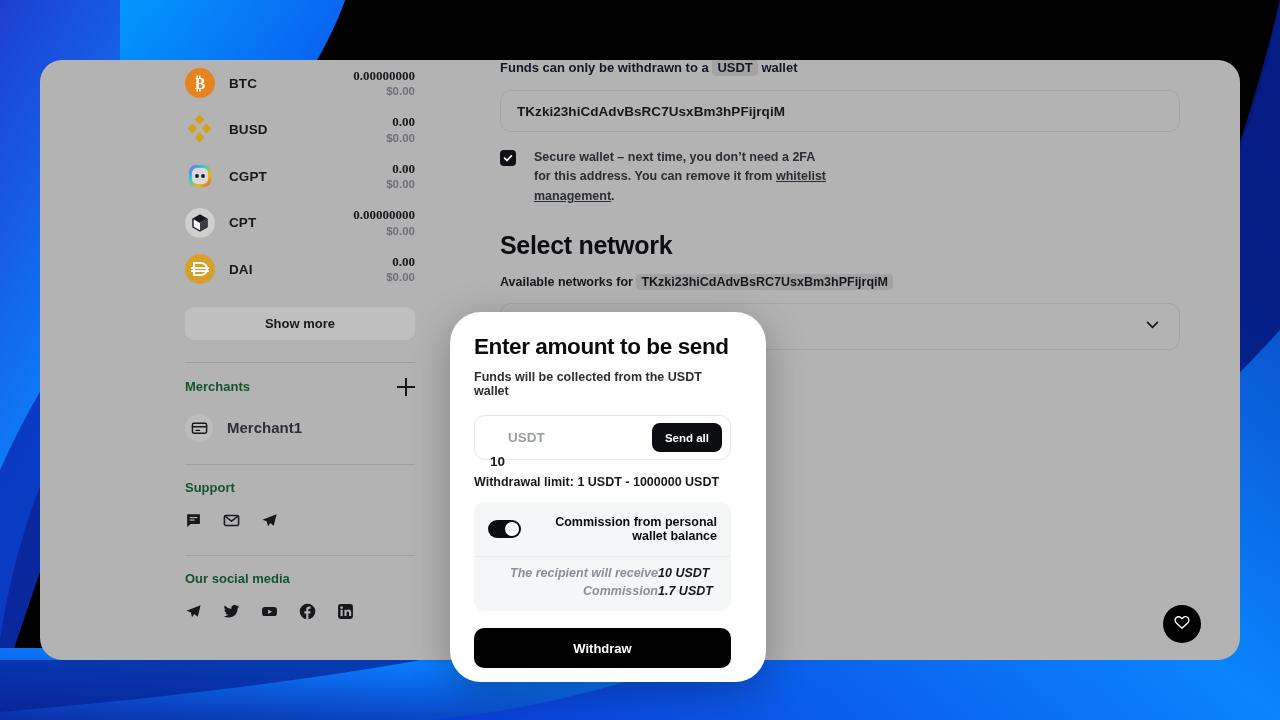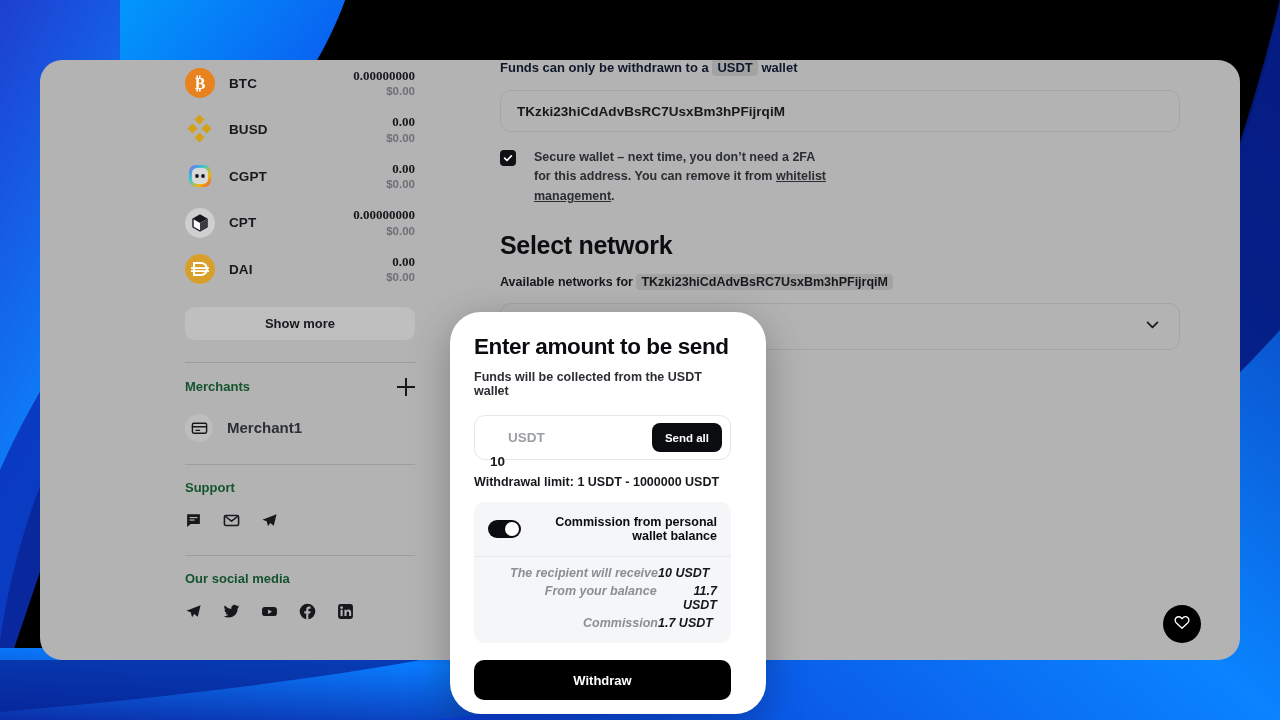--- a/index.html
+++ b/index.html
@@ -446,24 +446,20 @@
             <span class="toggle-knob"></span>
           </span>
           <span class="comm-label">Commission from personal wallet balance</span>
         </div>
         <div class="comm-body">
           <div class="comm-line">
             <span class="cl-label">The recipient will receive</span>
             <span class="cl-value">10 USDT</span>
           </div>
           <div class="comm-line">
-            <span class="cl-label">From your balance</span>
-            <span class="cl-value">11.7 USDT</span>
-          </div>
-          <div class="comm-line">
             <span class="cl-label">Commission</span>
             <span class="cl-value">1.7 USDT</span>
           </div>
         </div>
       </div>
 
       <button class="withdraw">Withdraw</button>
     </div>
   </div>
 

